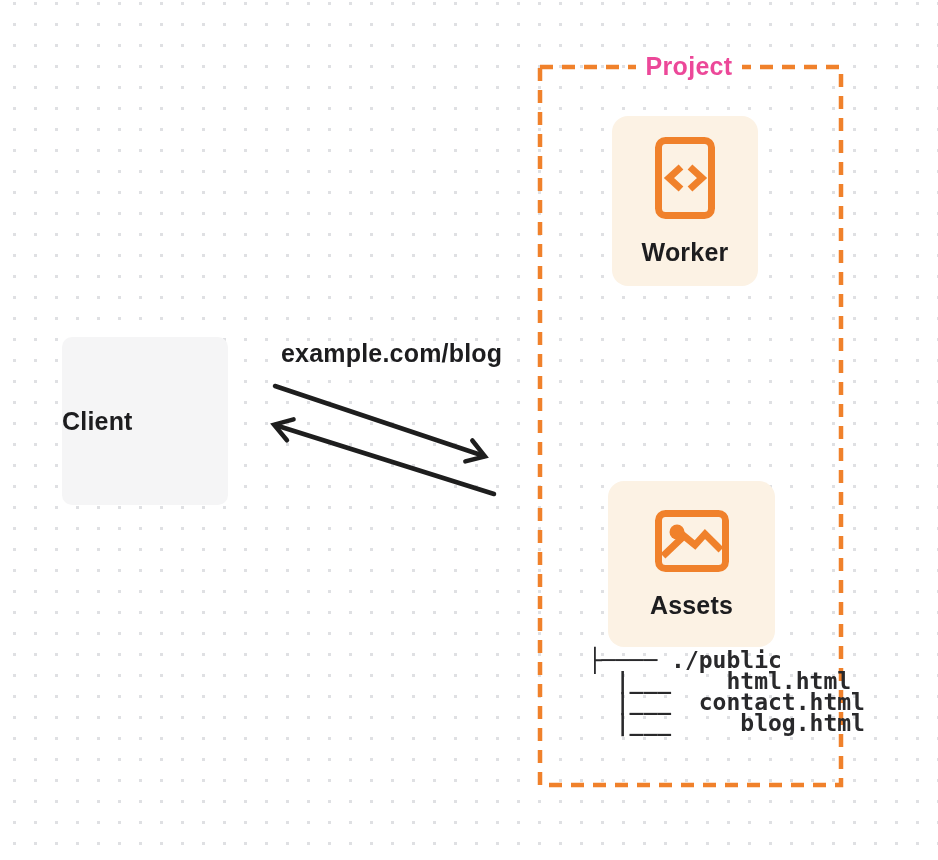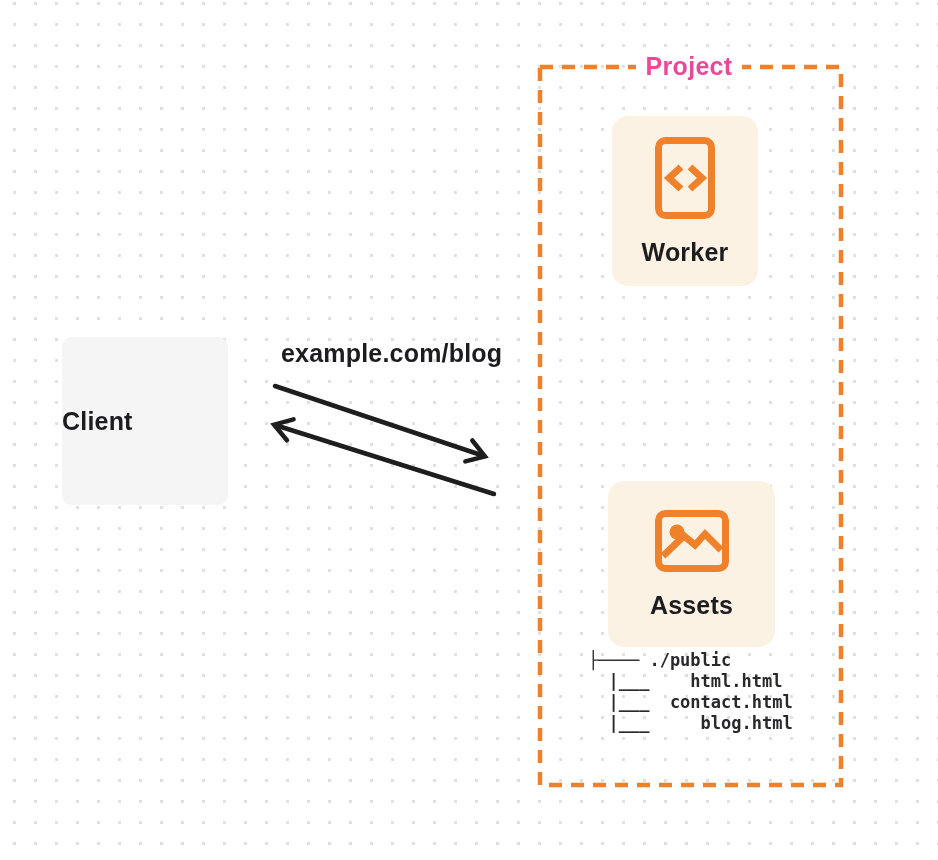--- a/index.html
+++ b/index.html
@@ -83,21 +83,21 @@
     font-weight: 700;
     color: #1d1d1f;
     letter-spacing: 0.2px;
   }
 
   .tree {
     position: absolute;
     left: 588px; top: 650px;
     margin: 0;
     font-family: "DejaVu Sans Mono", monospace;
-    font-size: 17px;
+    font-size: 23px;
     font-weight: 700;
     line-height: 21px;
     color: #29292b;
     white-space: pre;
   }
 </style>
 </head>
 <body>
 
 <div class="canvas">

